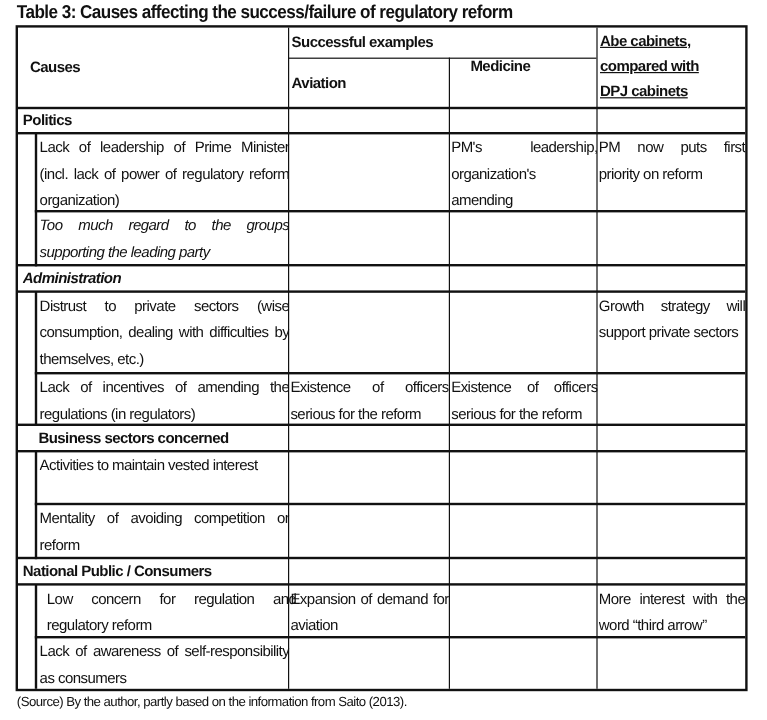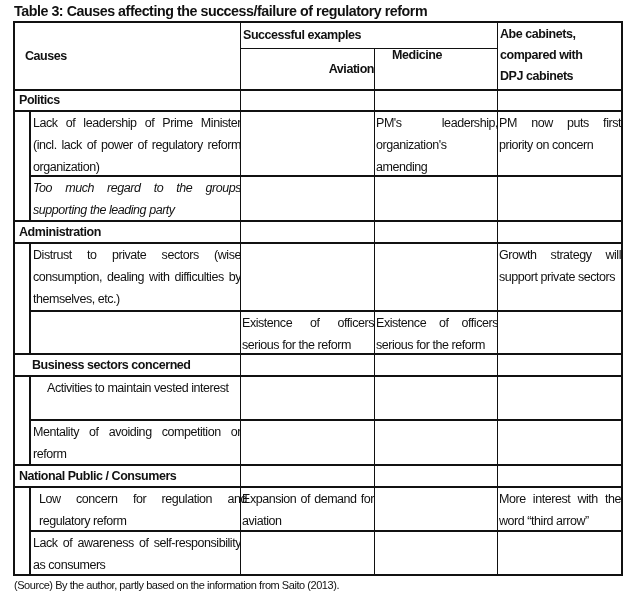--- a/index.html
+++ b/index.html
@@ -35,42 +35,43 @@
 </style>
 </head>
 <body>
 
 <div class="title">Table 3: Causes affecting the success/failure of regulatory reform</div>
 
 <div class="tbl">
 
   <div class="cell bold" style="left:0; top:0; width:225px; height:66px; line-height:66px; text-align:left; padding-left:10px;">Causes</div>
   <div class="cell bold" style="left:227px; top:0; width:256px; height:25px; line-height:24px; padding-left:1px;">Successful examples</div>
-  <div class="cell bold" style="left:227px; top:26px; width:132px; height:40px; line-height:40px; padding-left:1px;text-align:right;">Aviation</div>
+  <div class="cell bold" style="left:227px; top:26px; width:132px; height:40px; line-height:40px; padding-left:1px;">Aviation</div>
   <div class="cell bold" style="left:361px; top:12px; width:134px; height:40px; line-height:40px; padding-left:16px;">Medicine</div>
-  <div class="cell bold" style="left:484px; top:0; width:122px; height:66px; line-height:21px; padding-left:1px; padding-top:1px;">
+  <div class="cell bold" style="left:484px; top:0; width:122px; height:66px; line-height:21px; padding-left:1px; padding-top:1px;text-decoration:underline;">
     <div>Abe cabinets,</div>
     <div>compared with</div>
     <div>DPJ cabinets</div>
   </div>
 
   <div class="cell bold" style="left:4px; top:67px; width:220px; height:21px; line-height:21px;">Politics</div>
   <div class="cell just" style="left:18px; top:89px; width:208px; height:64px;">Lack of leadership of Prime Minister (incl. lack of power of regulatory reform organization)</div>
   <div class="cell just" style="left:361px; top:89px; width:122px; height:64px;">PM's leadership, organization's amending</div>
-  <div class="cell just" style="left:484px; top:89px; width:122px; height:64px;">PM now puts first priority on concern</div>
+  <div class="cell just" style="left:484px; top:89px; width:122px; height:64px;">PM now puts first priority on reform</div>
   <div class="cell just" style="left:18px; top:154px; width:208px; height:44px;font-style:italic;">Too much regard to the groups supporting the leading party</div>
 
-  <div class="cell bold" style="left:4px; top:199px; width:220px; height:24px; line-height:21px;">Administration</div>
+  <div class="cell bold" style="left:4px; top:199px; width:220px; height:24px; line-height:21px;font-style:italic;">Administration</div>
   <div class="cell just" style="left:18px; top:221px; width:208px; height:66px;">Distrust to private sectors (wise consumption, dealing with difficulties by themselves, etc.)</div>
   <div class="cell just" style="left:484px; top:221px; width:122px; height:66px;">Growth strategy will support private sectors</div>
+  <div class="cell just" style="left:18px; top:289px; width:208px; height:42px;">Lack of incentives of amending the regulations (in regulators)</div>
   <div class="cell just" style="left:227px; top:289px; width:132px; height:42px;">Existence of officers serious for the reform</div>
   <div class="cell just" style="left:361px; top:289px; width:122px; height:42px;">Existence of officers serious for the reform</div>
 
   <div class="cell bold" style="left:17px; top:332px; width:252px; height:21px; line-height:21px;">Business sectors concerned</div>
-  <div class="cell just" style="left:18px; top:354px; width:208px; height:42px;margin-left:14px;">Activities to maintain vested interest</div>
+  <div class="cell just" style="left:18px; top:354px; width:208px; height:42px;">Activities to maintain vested interest</div>
   <div class="cell just" style="left:18px; top:398px; width:208px; height:44px;">Mentality of avoiding competition or reform</div>
 
   <div class="cell bold" style="left:4px; top:443px; width:220px; height:21px; line-height:21px;">National Public / Consumers</div>
   <div class="cell just" style="left:24px; top:465px; width:208px; height:55px;">Low concern for regulation and regulatory reform</div>
   <div class="cell just" style="left:227px; top:465px; width:132px; height:43px;">Expansion of demand for aviation</div>
   <div class="cell just" style="left:484px; top:465px; width:122px; height:43px;">More interest with the word “third arrow”</div>
   <div class="cell just" style="left:18px; top:509px; width:208px; height:42px;">Lack of awareness of self-responsibility as consumers</div>
 
   <div class="vline" style="left:225px; top:0; height:551px;"></div>
   <div class="vline" style="left:359px; top:25px; height:526px;"></div>

